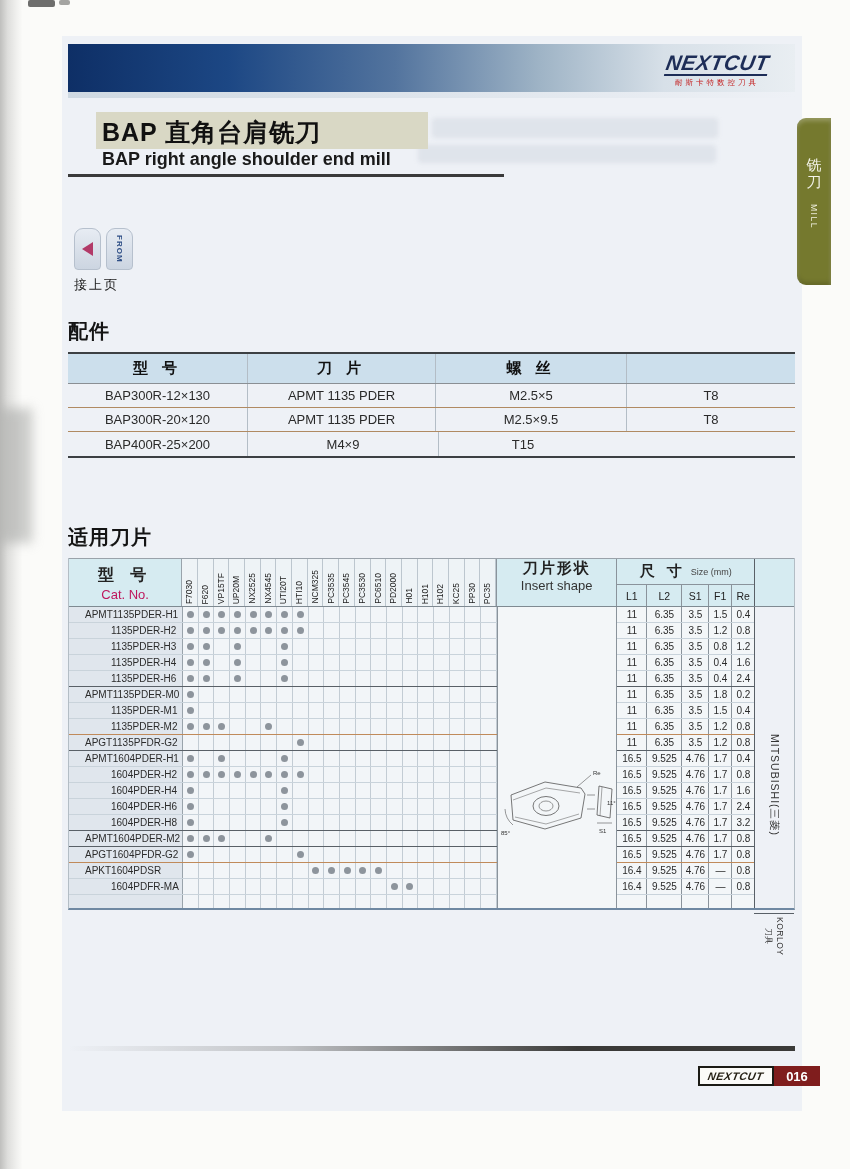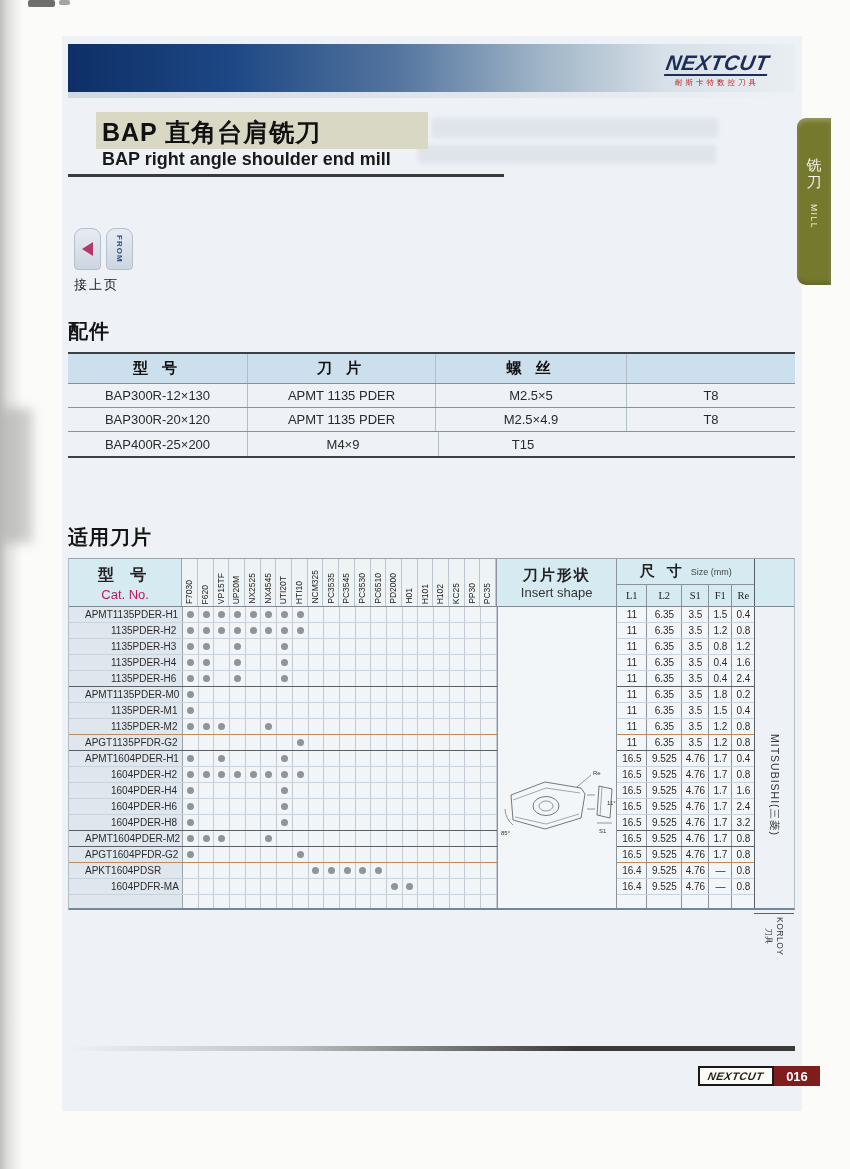--- a/index.html
+++ b/index.html
@@ -67,28 +67,28 @@
 
   
   .big-table{position:absolute;left:68px;top:558px;width:727px;border-left:1px solid #b3bdc5;border-right:1px solid #b3bdc5;border-bottom:2px solid #6f88a2;}
   .thead{display:flex;height:49px;background:#d6ebf1;border-top:1px solid #9aa2aa;border-bottom:1px solid #7f8a92;}
   .h-label{width:114px;border-right:1px solid #99a3ab;text-align:center;padding-top:6px;}
   .h-label .zh{font-size:16px;font-weight:bold;letter-spacing:6px;display:block;}
   .h-label .en{font-size:13px;color:#be185d;display:block;margin-top:1px;}
   .grade-head{display:flex;}
   .gh-cell{width:15.7px;background:#eef3f6;border-right:1px solid #bcc6ce;display:flex;align-items:flex-end;justify-content:center;padding-bottom:2px;}
   .vtext{writing-mode:vertical-rl;transform:rotate(180deg);font-size:8.5px;color:#222;line-height:1;}
-  .h-shape{width:122px;border-left:1px solid #8a939b;border-right:1px solid #8a939b;text-align:center;padding-top:7px;}
+  .h-shape{width:122px;border-left:1px solid #8a939b;border-right:1px solid #8a939b;text-align:center;}
   .h-shape .zh{font-size:15px;font-weight:bold;letter-spacing:2px;display:block;}
   .h-shape .en{font-size:13px;color:#333;display:block;}
   .h-size{width:137px;display:flex;flex-direction:column;justify-content:space-between;}
   .h-size-top{height:26px;border-bottom:1px solid #8a939b;display:flex;align-items:center;justify-content:center;gap:5px;}
   .h-size-top .zh{font-size:15px;font-weight:bold;letter-spacing:4px;}
   .h-size-top .en{font-size:9px;color:#444;}
-  .h-size-sub{flex:1;display:flex;font-family:Liberation Serif, serif;}
+  .h-size-sub{flex:1;display:flex;}
   .h-size-sub .sc{display:flex;align-items:center;justify-content:center;font-size:10.5px;color:#222;border-right:1px solid #8a939b;}
   .h-size-sub .sc:last-child{border-right:none;}
   .h-brand{width:40px;border-left:1px solid #596067;}
   .sc.s0,.c-size.s0{width:30px;} .sc.s1,.c-size.s1{width:35px;} .sc.s2,.c-size.s2{width:27px;}
   .sc.s3,.c-size.s3{width:23px;} .sc.s4,.c-size.s4{width:22px;}
 
   .tbody{position:relative;}
   .trow{display:flex;height:16px;}
   .trow.filler{height:13px;}
   .tleft{display:flex;width:428px;}
@@ -173,21 +173,21 @@
   <div>
       <div class="acc-row">
         <div class="acc-cell w0">BAP300R-12×130</div>
         <div class="acc-cell w1">APMT 1135 PDER</div>
         <div class="acc-cell w2">M2.5×5</div>
         <div class="acc-cell w3">T8</div>
       </div>
       <div class="acc-row">
         <div class="acc-cell w0">BAP300R-20×120</div>
         <div class="acc-cell w1">APMT 1135 PDER</div>
-        <div class="acc-cell w2">M2.5×4.9</div>
+        <div class="acc-cell w2">M2.5×9.5</div>
         <div class="acc-cell w3">T8</div>
       </div>
       <div class="acc-row">
         <div class="acc-cell w0">BAP400R-25×200</div>
         <div class="acc-cell w2">M4×9</div>
         <div class="acc-cell w3">T15</div>
       </div>
     </div>
 </div>
 

